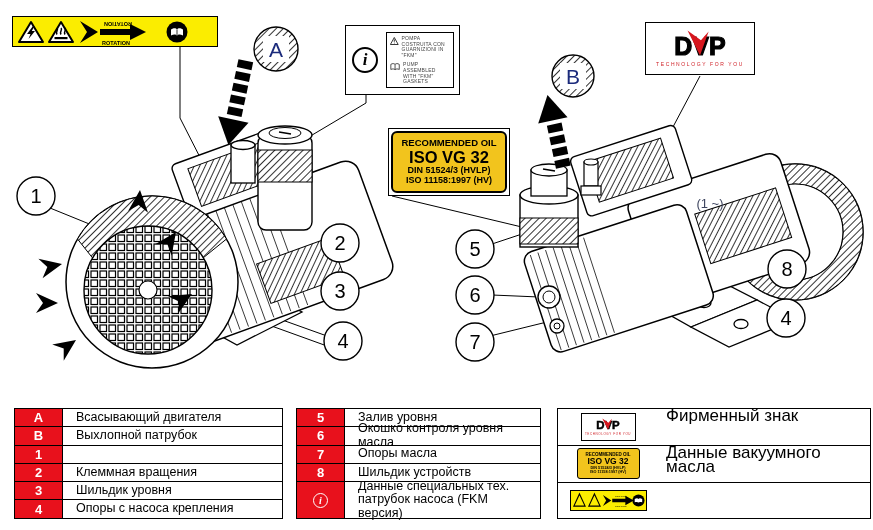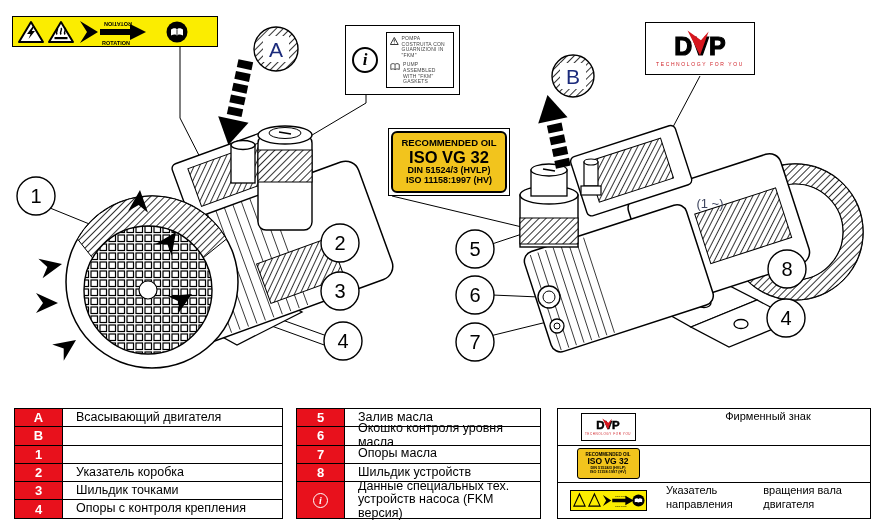--- a/index.html
+++ b/index.html
@@ -40,22 +40,22 @@
   .tbl{position:absolute;border:1.5px solid #000;background:#fff;box-sizing:border-box;}
   .lrow{display:flex;align-items:stretch;border-top:1px solid #000;}
   .lrow:first-child{border-top:none;}
   .kcell{flex:0 0 47px;background:var(--red);border-right:1px solid #000;display:flex;align-items:center;
     justify-content:center;color:#fff;font-weight:bold;font-size:13px;}
   .tcell{flex:1;display:flex;align-items:center;padding-left:13px;font-size:12.5px;line-height:13.5px;}
   .ikey{width:15px;height:15px;border:1.5px solid #fff;border-radius:50%;display:flex;align-items:center;
     justify-content:center;font-family:"Liberation Serif",serif;font-style:italic;font-weight:bold;
     font-size:10px;box-sizing:border-box;}
   .icell{flex:0 0 100px;display:flex;align-items:center;justify-content:center;}
-  .t3text{flex:1;display:flex;flex-direction:row;justify-content:center;padding-left:8px;
-    font-size:11px;line-height:14px;}
+  .t3text{flex:1;display:flex;flex-direction:column;padding-left:8px;
+    font-size:17px;line-height:14px;}
   .mini-dvp{width:55px;height:28px;border:1px solid #000;display:flex;flex-direction:column;
     align-items:center;justify-content:center;box-sizing:border-box;}
   .mini-tag{font-size:3px;letter-spacing:.6px;color:var(--dvp-red);white-space:nowrap;}
   .mini-oil{width:63px;height:31px;background:var(--oil-yellow);border:1.5px solid #000;border-radius:3px;
     box-sizing:border-box;display:flex;flex-direction:column;align-items:center;justify-content:center;line-height:1.05;}
   .mo1{font-size:4.5px;font-weight:bold;}
   .mo2{font-size:8.5px;font-weight:bold;}
   .mo3{font-size:3.8px;font-weight:bold;}
   .mini-rot{width:77px;height:21px;background:var(--label-yellow);border:1px solid #000;box-sizing:border-box;
     display:flex;align-items:center;justify-content:center;}
@@ -356,60 +356,61 @@
     <div class="dvp-tag">TECHNOLOGY FOR YOU</div>
   </div>
 
   <div class="tbl" style="left:14px;top:408px;width:269px;">
     <div class="lrow" style="height:17.3px">
         <div class="kcell">A</div>
         <div class="tcell">Всасывающий двигателя</div>
       </div>
     <div class="lrow" style="height:17.3px">
         <div class="kcell">B</div>
+        <div class="tcell">Выхлопной патрубок</div>
       </div>
     <div class="lrow" style="height:17.3px">
         <div class="kcell">1</div>
       </div>
     <div class="lrow" style="height:17.3px">
         <div class="kcell">2</div>
-        <div class="tcell">Указатель коробка</div>
+        <div class="tcell">Клеммная вращения</div>
       </div>
     <div class="lrow" style="height:17.3px">
         <div class="kcell">3</div>
-        <div class="tcell">Шильдик точками</div>
+        <div class="tcell">Шильдик уровня</div>
       </div>
     <div class="lrow" style="height:17.3px">
         <div class="kcell">4</div>
-        <div class="tcell">Опоры с контроля крепления</div>
+        <div class="tcell">Опоры с насоса крепления</div>
       </div>
   </div>
 
   <div class="tbl" style="left:296px;top:408px;width:245px;">
     <div class="lrow" style="height:17.3px">
         <div class="kcell">5</div>
-        <div class="tcell">Залив масла</div>
+        <div class="tcell">Залив уровня</div>
       </div>
     <div class="lrow" style="height:17.3px">
         <div class="kcell">6</div>
         <div class="tcell">Окошко контроля уровня масла</div>
       </div>
     <div class="lrow" style="height:17.3px">
         <div class="kcell">7</div>
         <div class="tcell">Опоры масла</div>
       </div>
     <div class="lrow" style="height:17.3px">
         <div class="kcell">8</div>
         <div class="tcell">Шильдик устройств</div>
       </div>
     <div class="lrow" style="height:36px">
       <div class="kcell">
           <span class="ikey">i</span>
         </div>
-      <div class="tcell" style="padding-right:6px">Данные специальных тех. устройств насоса (FKM версия)</div>
+      <div class="tcell" style="padding-right:6px">Данные специальных тех. патрубок насоса (FKM версия)</div>
     </div>
   </div>
 
   <div class="tbl" style="left:557px;top:408px;width:314px;">
     <div class="lrow" style="height:35.5px">
       <div class="icell">
         <div class="mini-dvp">
           <svg width="44" height="14" viewBox="0 0 100 30">
             <text x="50" y="25" font-size="26" font-weight="900" text-anchor="middle" fill="#000" stroke="#000" stroke-width="1.2">DVP</text>
             <path d="M37,0 L50,26 L59,1 L51,10 Z" fill="#d6161d"></path>
@@ -422,37 +423,37 @@
       </div>
     </div>
     <div class="lrow" style="height:36px">
       <div class="icell">
         <div class="mini-oil">
           <div class="mo1">RECOMMENDED OIL</div>
           <div class="mo2">ISO VG 32</div>
           <div class="mo3">DIN 51524/3 (HVLP)</div>
           <div class="mo3">ISO 11158:1997 (HV)</div>
         </div>
+      </div>
+      <div class="t3text">
+        <span>Данные вакуумного масла</span>
+        <span></span>
       </div>
     </div>
     <div class="lrow" style="height:35.5px">
       <div class="icell">
         <div class="mini-rot">
           <svg width="73" height="19" viewBox="0 0 78 20">
             <polygon points="8,3 14,16 2,16" fill="none" stroke="#000" stroke-width="1.2"></polygon>
             <polygon points="24,3 30,16 18,16" fill="none" stroke="#000" stroke-width="1.2"></polygon>
             <polygon points="33,4 42,10 33,16 36.5,10" fill="#000"></polygon>
             <polygon points="43,8 57,8 57,5 66,10 57,15 57,12 43,12" fill="#000"></polygon>
             <text x="52" y="6.5" font-size="2.4" text-anchor="middle">ROTATION</text>
             <text x="52" y="17" font-size="2.4" text-anchor="middle">ROTATION</text>
             <circle cx="71" cy="10" r="6.5" fill="#000"></circle>
             <path d="M67,8.5 C69,7.3 70.3,7.6 71,8.5 C71.7,7.6 73,7.3 75,8.5 L75,12 C73,11.2 71.7,11.4 71,12.2 C70.3,11.4 69,11.2 67,12 Z" fill="#fff"></path>
           </svg>
         </div>
       </div>
-      <div class="t3text">
-        <span>Указатель направления</span>
-        <span>вращения вала двигателя</span>
-      </div>
     </div>
   </div>
 
 </div>
 
 </body></html>

